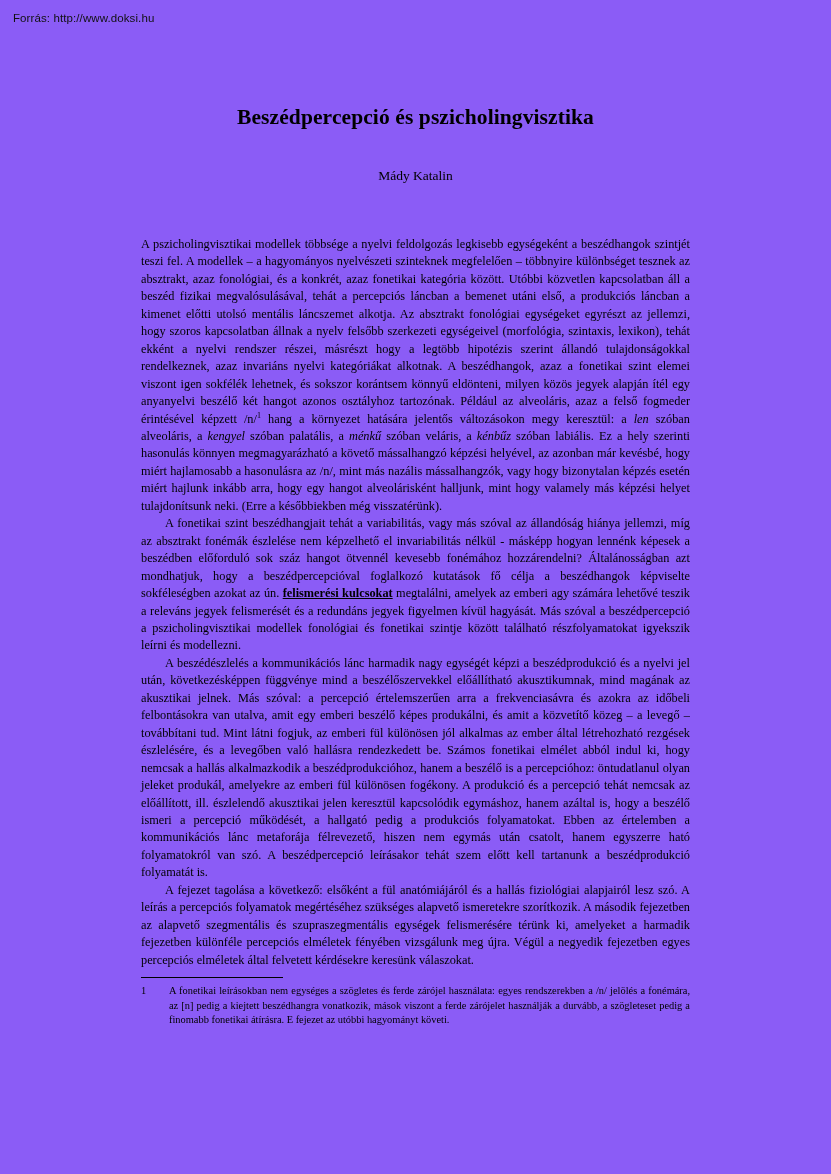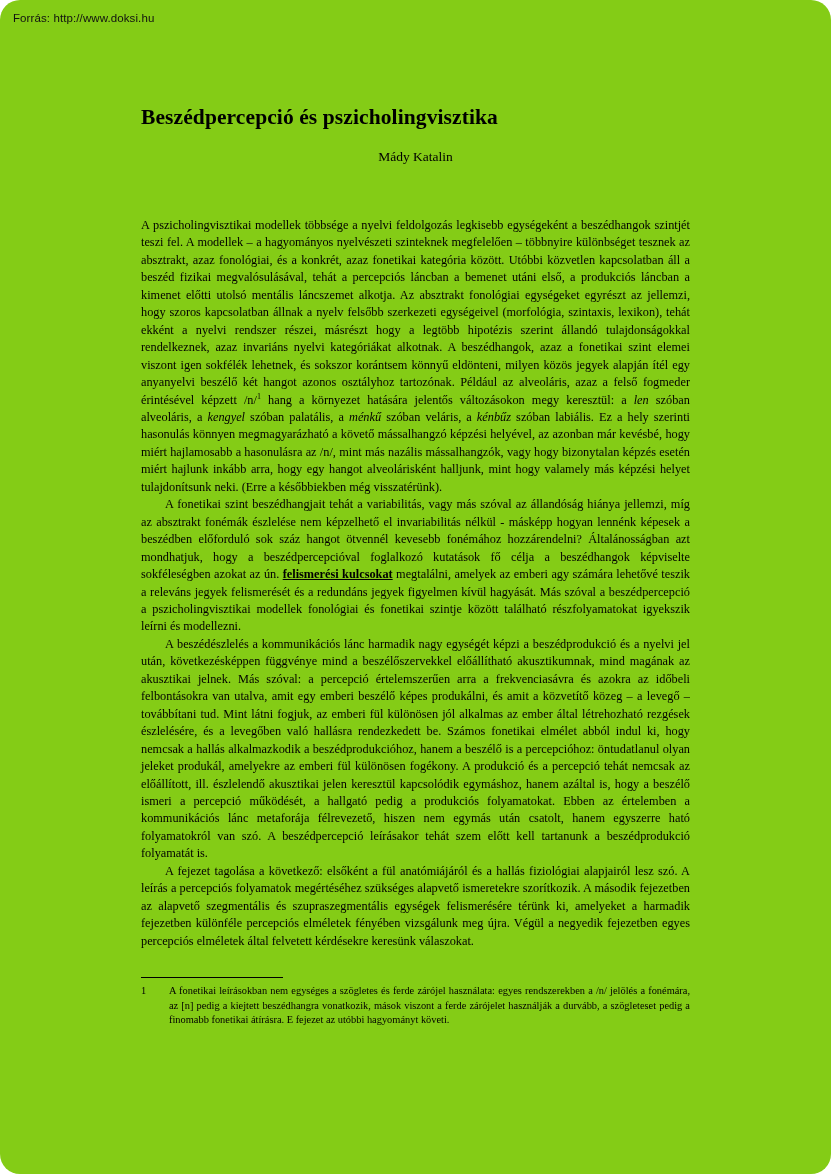--- a/index.html
+++ b/index.html
@@ -12,22 +12,21 @@
     height: 1174px;
     position: relative;
     font-family: "Liberation Serif", "DejaVu Serif", serif;
     color: #000000;
     overflow: hidden;
   }
 
   .page {
     position: absolute;
     inset: 0;
-    background: #84cc16;
-    border-radius: 20px;
+    background: #8b5cf6;
   }
 
   
   .source-header {
     position: absolute;
     top: 11px;
     left: 13px;
     font-family: "Liberation Sans", "DejaVu Sans", sans-serif;
     font-size: 11.5px;
     line-height: 14px;
@@ -40,31 +39,32 @@
   .content {
     position: absolute;
     left: 141px;
     top: 104px;
     width: 549px;
   }
 
   .doc-title {
     font-size: 21.5px;
     font-weight: bold;
+    text-align: center;
     line-height: 26px;
     margin: 0 0 0 0;
     letter-spacing: 0.1px;
   }
 
   .doc-author {
     font-size: 13.5px;
     font-weight: normal;
     text-align: center;
     line-height: 17px;
-    margin: 18px 0 0 0;
+    margin: 37px 0 0 0;
   }
 
   .body-block {
     margin-top: 52px;
   }
 
   p.para {
     margin: 0;
     font-size: 12.3px;
     line-height: 17.45px;

